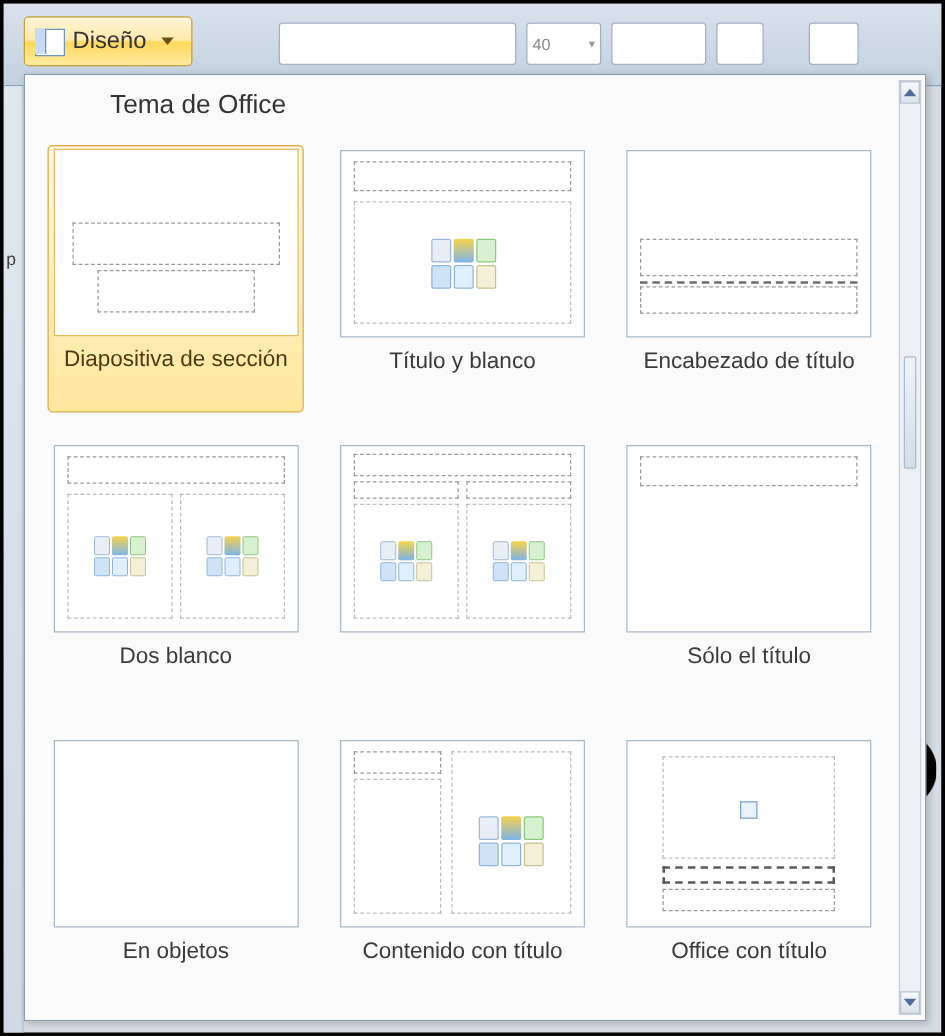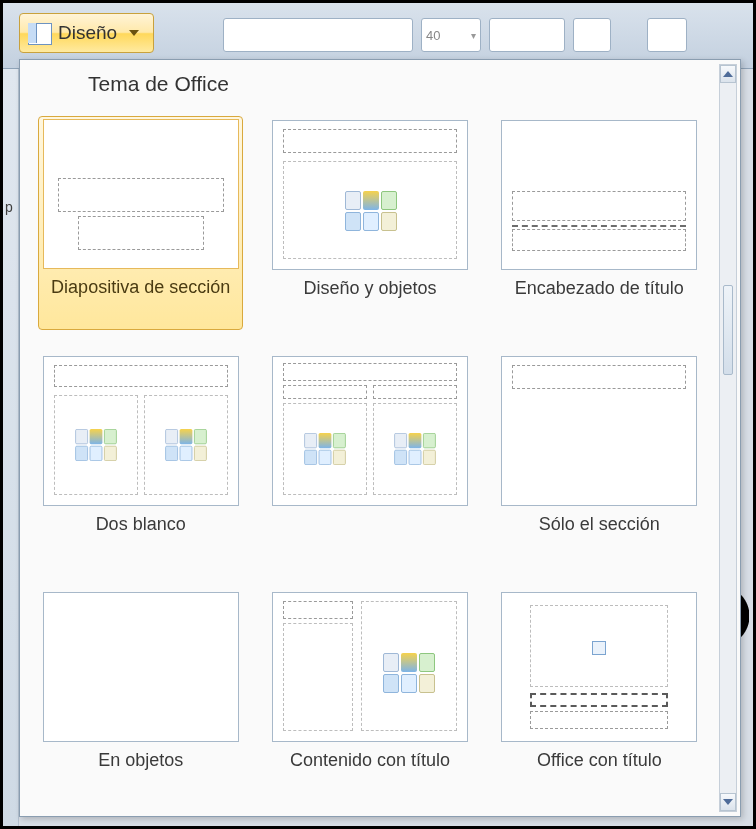--- a/index.html
+++ b/index.html
@@ -226,21 +226,21 @@
             <div class="ph body" style="left:10px;right:10px;top:40px;bottom:10px;"></div>
             <div class="content-icon" style="left:72px;top:70px;">
               <span class="ci-a"></span>
                 <span class="ci-b"></span>
                 <span class="ci-c"></span>
               <span class="ci-d"></span>
                 <span class="ci-e"></span>
                 <span class="ci-f"></span>
             </div>
           </div>
-          <div class="cap">Diseño y objetos</div>
+          <div class="cap">Título y blanco</div>
         </div>
 
         <div class="thumb">
           <div class="slide-box">
             <div class="ph" style="left:10px;right:10px;top:70px;height:30px;"></div>
             <div class="dashed-line" style="top:104px;"></div>
             <div class="ph" style="left:10px;right:10px;top:108px;height:22px;"></div>
           </div>
           <div class="cap">Encabezado de título</div>
         </div>
@@ -293,21 +293,21 @@
                 <span class="ci-e"></span>
                 <span class="ci-f"></span>
             </div>
           </div>
         </div>
 
         <div class="thumb">
           <div class="slide-box">
             <div class="ph" style="left:10px;right:10px;top:8px;height:24px;"></div>
           </div>
-          <div class="cap">Sólo el sección</div>
+          <div class="cap">Sólo el título</div>
         </div>
 
         <div class="thumb">
           <div class="slide-box"></div>
           <div class="cap">En objetos</div>
         </div>
 
         <div class="thumb">
           <div class="slide-box">
             <div class="ph" style="left:10px;width:70px;top:8px;height:18px;"></div>

